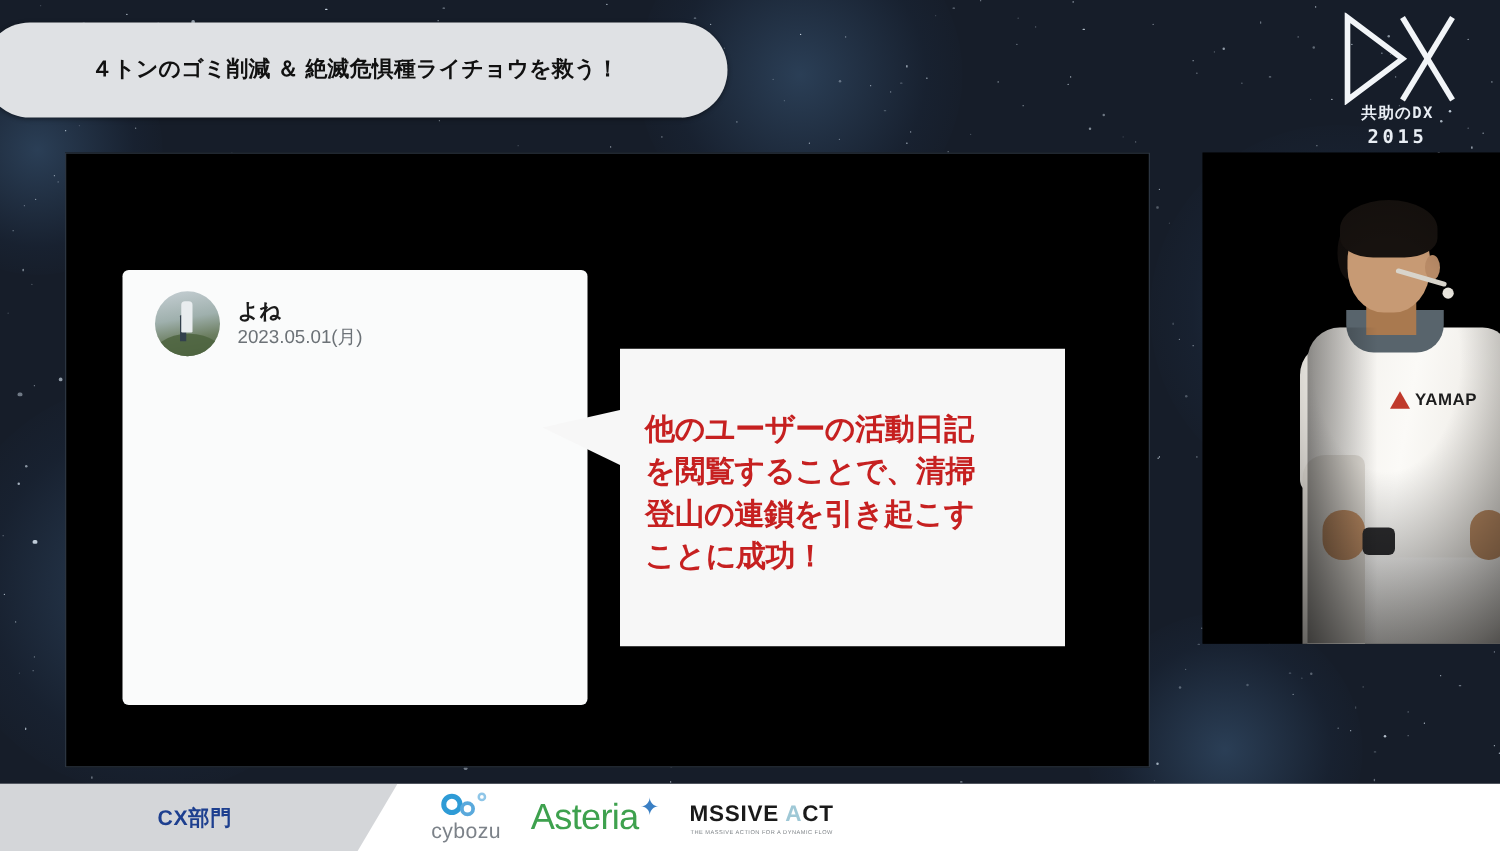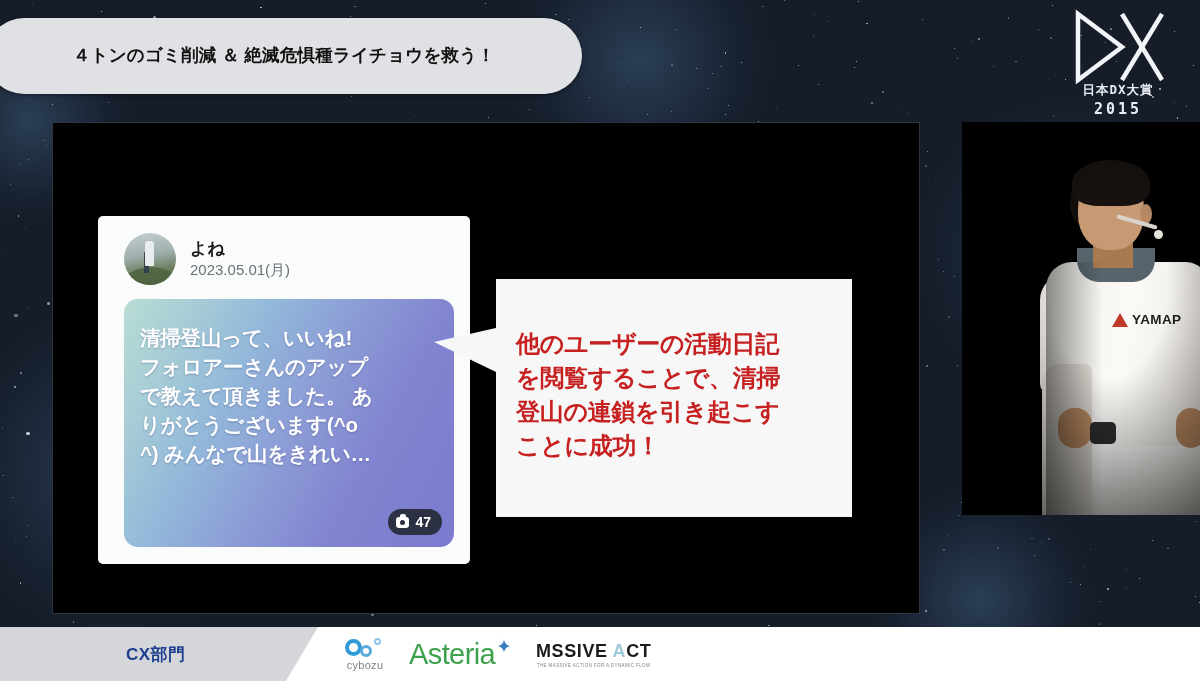--- a/index.html
+++ b/index.html
@@ -168,21 +168,21 @@
   #sponsor-logos {
     position: absolute; left: 345px; top: 0; right: 8px; height: 54px;
     display: flex; align-items: center; gap: 24px;
   }
 
   .logo-cybozu { display: flex; flex-direction: column; align-items: center; gap: 1px; }
   .logo-cybozu .marks { position: relative; width: 40px; height: 20px; }
   .logo-cybozu .c1 { position: absolute; left: 0; top: 1px; width: 17px; height: 17px; border-radius: 50%; border: 4.5px solid #2e9bd6; }
   .logo-cybozu .c2 { position: absolute; left: 15px; top: 7px; width: 12px; height: 12px; border-radius: 50%; border: 3.5px solid #5aa9dc; }
   .logo-cybozu .c3 { position: absolute; left: 29px; top: 0px; width: 7px; height: 7px; border-radius: 50%; border: 2px solid #8fc6e8; }
-  .logo-cybozu .wm { font-size: 11px; color: #7c8289; letter-spacing: .3px; }
+  .logo-cybozu .wm { font-size: 17px; color: #7c8289; letter-spacing: .3px; }
 
   .logo-asteria { display: flex; align-items: flex-start; }
   .logo-asteria .wm { font-size: 29px; font-weight: 400; color: #3ea14e; letter-spacing: -.6px; line-height: 1; }
   .logo-asteria .star { color: #3a7fc4; font-size: 19px; line-height: 1; margin-left: 1px; margin-top: -3px; }
 
   .logo-smartcamp { display: flex; align-items: center; gap: 7px; }
   .logo-smartcamp .dia { width: 0; height: 0; border-style: solid; border-width: 11px 12px; border-color: transparent #1b5f58 transparent #2e8b7d; }
   .logo-smartcamp .wm { font-size: 23px; font-weight: 700; color: #14403d; letter-spacing: -.4px; }
 
   .logo-sakura .wm { font-size: 25px; font-weight: 700; color: #262a7a; letter-spacing: -1px; }
@@ -827,49 +827,38 @@
   <div id="title-banner">
     <div class="ln">４トンのゴミ削減 ＆ 絶滅危惧種ライチョウを救う！</div>
   </div>
 
   <div id="dx-logo">
     <svg class="mono" viewBox="0 0 96 74">
       <path d="M8 4 L8 70 L52 37 Z" fill="none" stroke="#f2f5f8" stroke-width="4.5"></path>
       <path d="M52 4 L92 70" fill="none" stroke="#f2f5f8" stroke-width="4.5"></path>
       <path d="M92 4 L52 70" fill="none" stroke="#f2f5f8" stroke-width="4.5"></path>
     </svg>
-    <div class="lbl1">日本DX大賞</div>
+    <div class="lbl1">共助のDX</div>
     <div class="lbl2">2015</div>
   </div>
 
   <div id="slide">
 
     <div id="post-card">
       <div id="post-header">
         <div id="avatar">
           <div class="ridge"></div>
             <div class="fig"></div>
         </div>
         <div id="post-meta">
           <div id="post-username">よね</div>
           <div id="post-date">2023.05.01(月)</div>
         </div>
       </div>
 
-      <div id="message-bubble">
-        <div id="message-text">清掃登山って、いいね!
-フォロアーさんのアップ
-で教えて頂きました。 あ
-りがとうございます(^o
-^) みんなで山をきれい…</div>
-        <div id="photo-badge">
-          <span class="cam"></span>
-          <span class="cnt">47</span>
-        </div>
-      </div>
     </div>
 
     <div id="callout-tail"></div>
     <div id="callout">
       <div id="callout-text">他のユーザーの活動日記
 を閲覧することで、清掃
 登山の連鎖を引き起こす
 ことに成功！</div>
     </div>
   </div>

